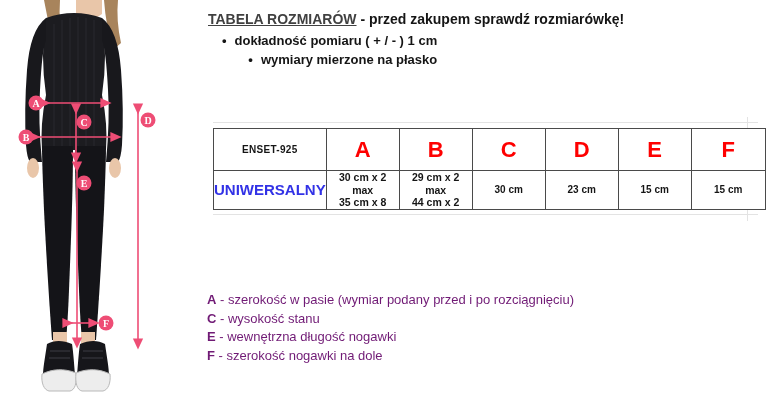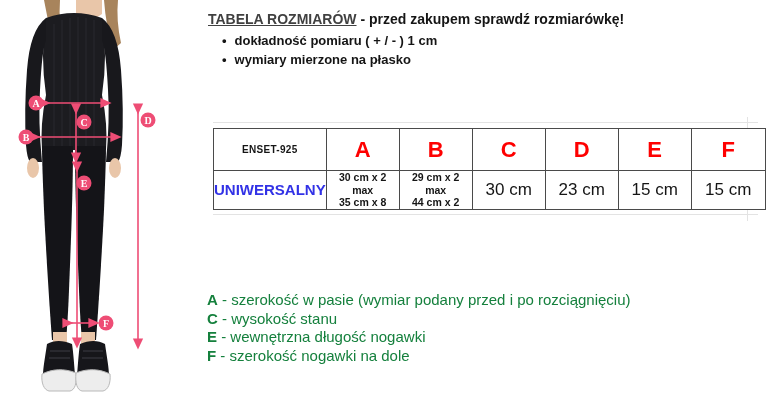--- a/index.html
+++ b/index.html
@@ -6,45 +6,45 @@
   .page{
     position:relative;width:768px;height:413px;background:#ffffff;overflow:hidden;
     font-family:"Liberation Sans",sans-serif;color:#151515;
   }
   
   .figure-wrap{position:absolute;left:0;top:0;width:200px;height:413px;}
   
   .title-line{position:absolute;left:208px;top:11px;font-size:14px;font-weight:bold;white-space:nowrap;}
   .title-red{color:#404040;text-decoration:underline;}
   .bullets{position:absolute;left:222px;top:31px;margin:0;padding:0;list-style:none;}
-  .bullets li{font-size:13px;font-weight:bold;line-height:19px;white-space:nowrap;}
+  .bullets li{font-size:13px;font-weight:bold;line-height:19px;white-space:nowrap;text-align:right;}
   .bullets li::before{content:"•";margin-right:8px;}
   
   .size-table{
     position:absolute;left:213px;top:128px;border-collapse:collapse;table-layout:fixed;
     background:#ffffff;
   }
   .size-table td{
     border:1px solid #4a4a4a;text-align:center;vertical-align:middle;padding:0;
   }
   .size-table .row-head{height:42px;}
   .size-table .row-data{height:37px;}
   .cell-code{font-size:10px;font-weight:bold;letter-spacing:.3px;}
   .cell-letter{font-size:22px;font-weight:bold;color:#fe0000;}
   .cell-size{font-size:15px;font-weight:bold;color:#3232e6;}
-  .cell-val{font-size:17px;font-weight:normal;}
+  .cell-val{font-size:10px;font-weight:bold;}
   .cell-multi{font-size:10.5px;font-weight:bold;line-height:12.5px;}
   
   .grid-line{position:absolute;background:#e3e3e3;}
   .grid-h1{left:213px;top:122px;width:545px;height:1px;}
   .grid-h2{left:213px;top:214px;width:545px;height:1px;}
   .grid-v1{left:747px;top:117px;width:1px;height:104px;}
   
   .legend{position:absolute;left:207px;top:291px;}
-  .legend-line{font-size:15px;line-height:18.7px;color:#15803d;white-space:nowrap;}
+  .legend-line{font-size:13px;line-height:18.7px;color:#701a75;white-space:nowrap;}
   .lg-letter{font-weight:bold;}
 </style>
 </head>
 <body>
 
 <div class="page">
 
   <div class="figure-wrap">
     <svg width="200" height="413" viewBox="0 0 200 413">
       <defs>

